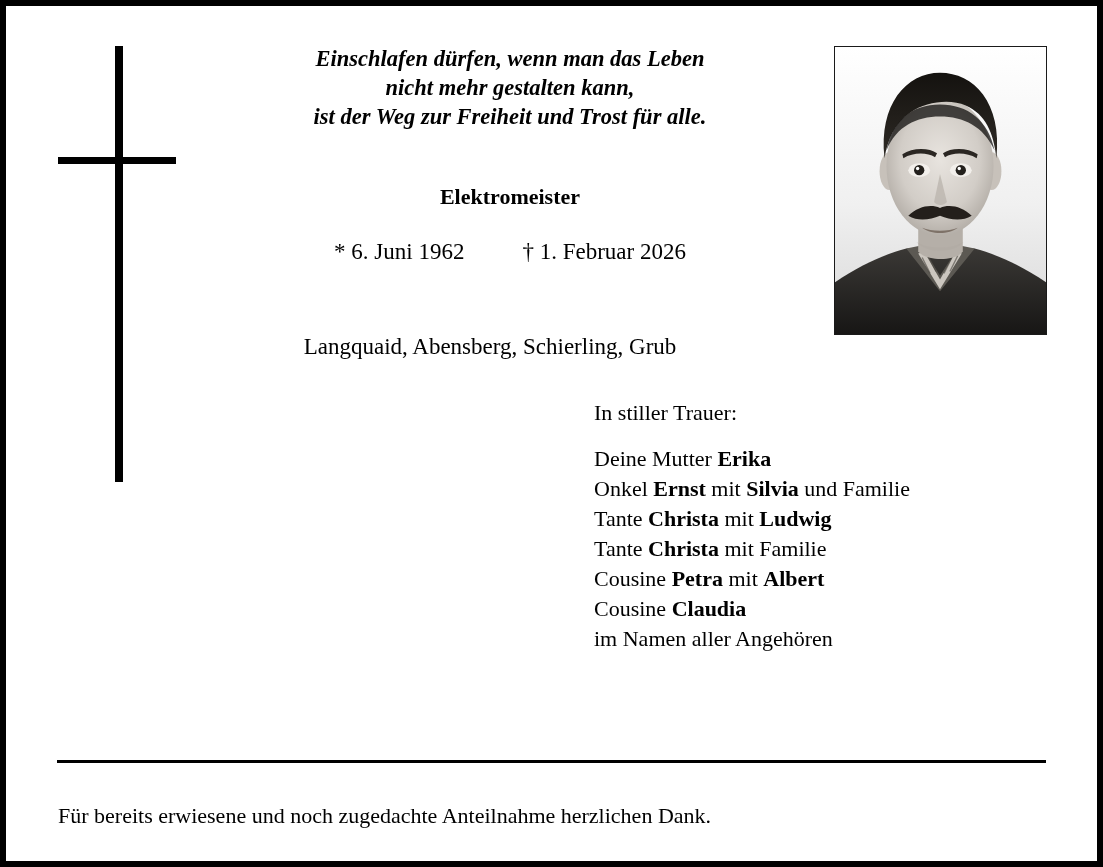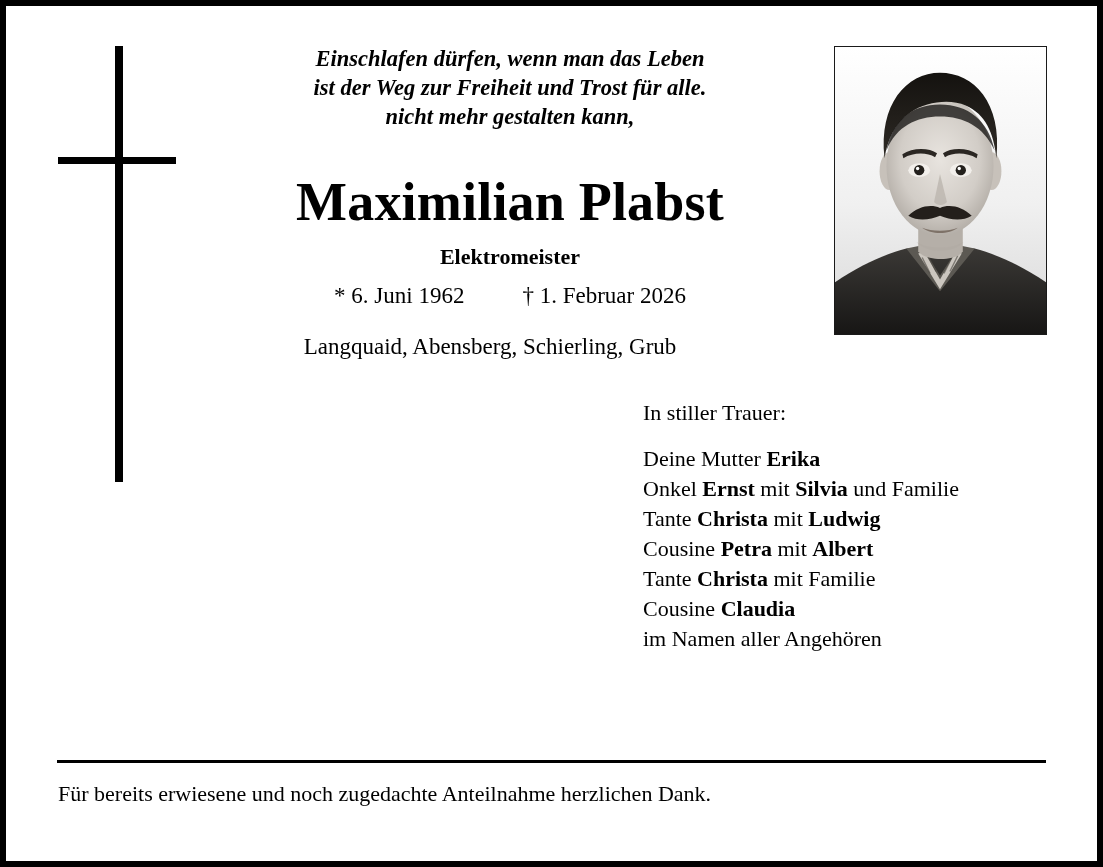--- a/index.html
+++ b/index.html
@@ -107,41 +107,41 @@
     line-height: 60px;
   }
   .profession {
     font-size: 22px;
     font-weight: bold;
     margin-top: 12px;
     line-height: 26px;
   }
   .dates {
     font-size: 23px;
-    margin-top: 12px;
+    margin-top: 28px;
     line-height: 28px;
     white-space: pre;
   }
   .dates .gap { display: inline-block; width: 58px; }
 
   
   .places {
     position: absolute;
     left: 180px;
     top: 332px;
     width: 620px;
     text-align: center;
     font-size: 23px;
     line-height: 30px;
   }
 
   
   .mourners {
     position: absolute;
-    left: 643px;
+    left: 594px;
     top: 398px;
     width: 430px;
     font-size: 22px;
     line-height: 30px;
   }
   .mourners-heading {
     margin-bottom: 16px;
   }
   .mourners-list div { white-space: nowrap; }
   .mourners b { font-weight: bold; }
@@ -165,21 +165,21 @@
     top: 760px;
     width: 989px;
     height: 3px;
     background: #000000;
   }
 
   
   .thanks {
     position: absolute;
     left: 58px;
-    top: 779px;
+    top: 801px;
     width: 987px;
     font-size: 22px;
     line-height: 30px;
     text-align: left;
   }
 </style>
 </head>
 <body>
 
 <div class="notice">
@@ -257,40 +257,39 @@
                C 128 176 116 174 106 170 C 96 174 84 176 74 170 Z" fill="#241f1b"></path>
 
       <path d="M 88 182 C 97 186 115 186 124 182 C 115 189 97 189 88 182 Z" fill="#7e7268"></path>
 
       <path d="M 82 196 C 94 204 118 204 130 196 C 120 208 92 208 82 196 Z" fill="#b0aaa3" opacity="0.6"></path>
     </svg>
   </div>
 
   <div class="epigraph">
     <div>Einschlafen dürfen, wenn man das Leben</div>
+    <div>nicht mehr gestalten kann,</div>
     <div>ist der Weg zur Freiheit und Trost für alle.</div>
-    <div>nicht mehr gestalten kann,</div>
   </div>
 
   <div class="name-block">
-    <div class="deceased-name">Maximilian Plabst</div>
     <div class="profession">Elektromeister</div>
     <div class="dates"><span>* 6. Juni 1962</span><span class="gap"></span><span>† 1. Februar 2026</span></div>
   </div>
 
   <div class="places">Langquaid, Abensberg, Schierling, Grub</div>
 
   <div class="mourners">
     <div class="mourners-heading">In stiller Trauer:</div>
     <div class="mourners-list" id="mourners-list">
         <div><span>Deine Mutter </span><b>Erika</b></div>
         <div><span>Onkel </span><b>Ernst</b><span> mit </span><b>Silvia</b><span> und Familie</span></div>
         <div><span>Tante </span><b>Christa</b><span> mit </span><b>Ludwig</b></div>
+        <div><span>Tante </span><b>Christa</b><span> mit Familie</span></div>
         <div><span>Cousine </span><b>Petra</b><span> mit </span><b>Albert</b></div>
-        <div><span>Tante </span><b>Christa</b><span> mit Familie</span></div>
         <div><span>Cousine </span><b>Claudia</b></div>
         <div><span>im Namen aller Angehören</span></div>
       </div>
   </div>
 
 
   <div class="divider"></div>
 
   <div class="thanks">Für bereits erwiesene und noch zugedachte Anteilnahme herzlichen Dank.</div>
 

